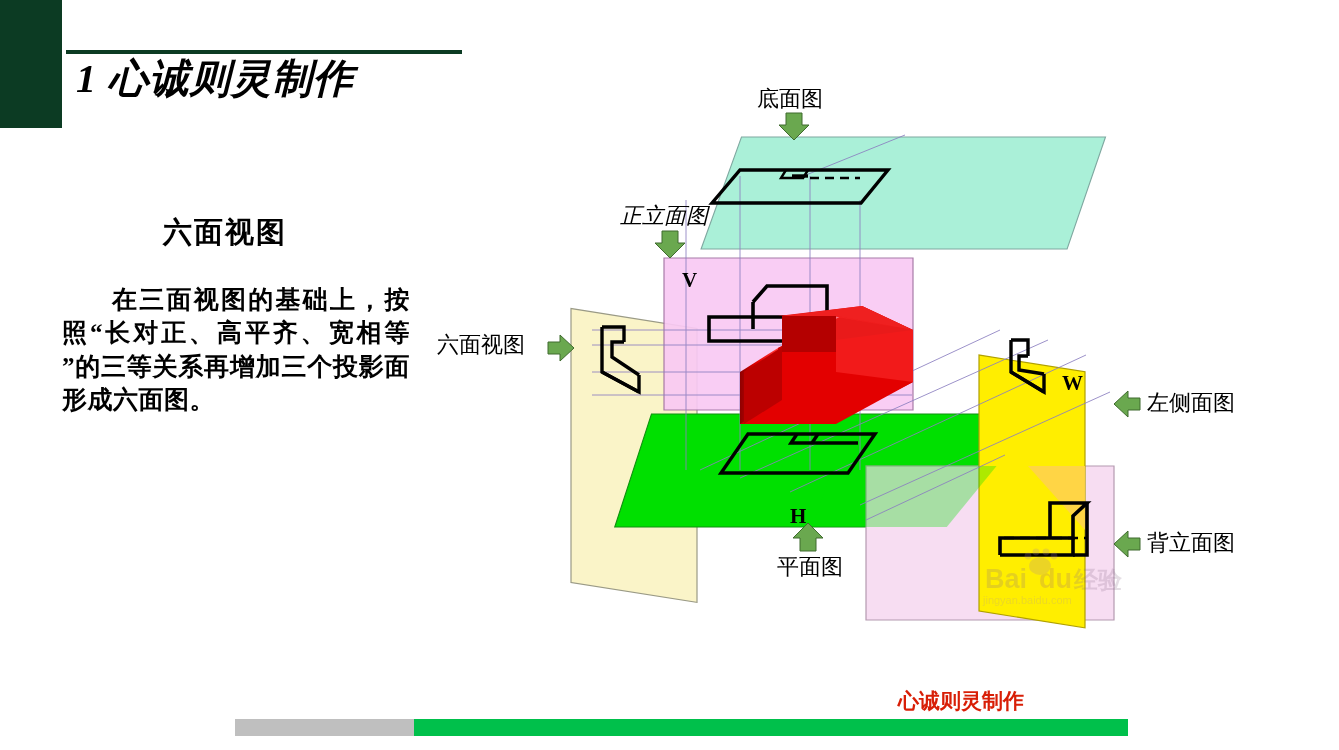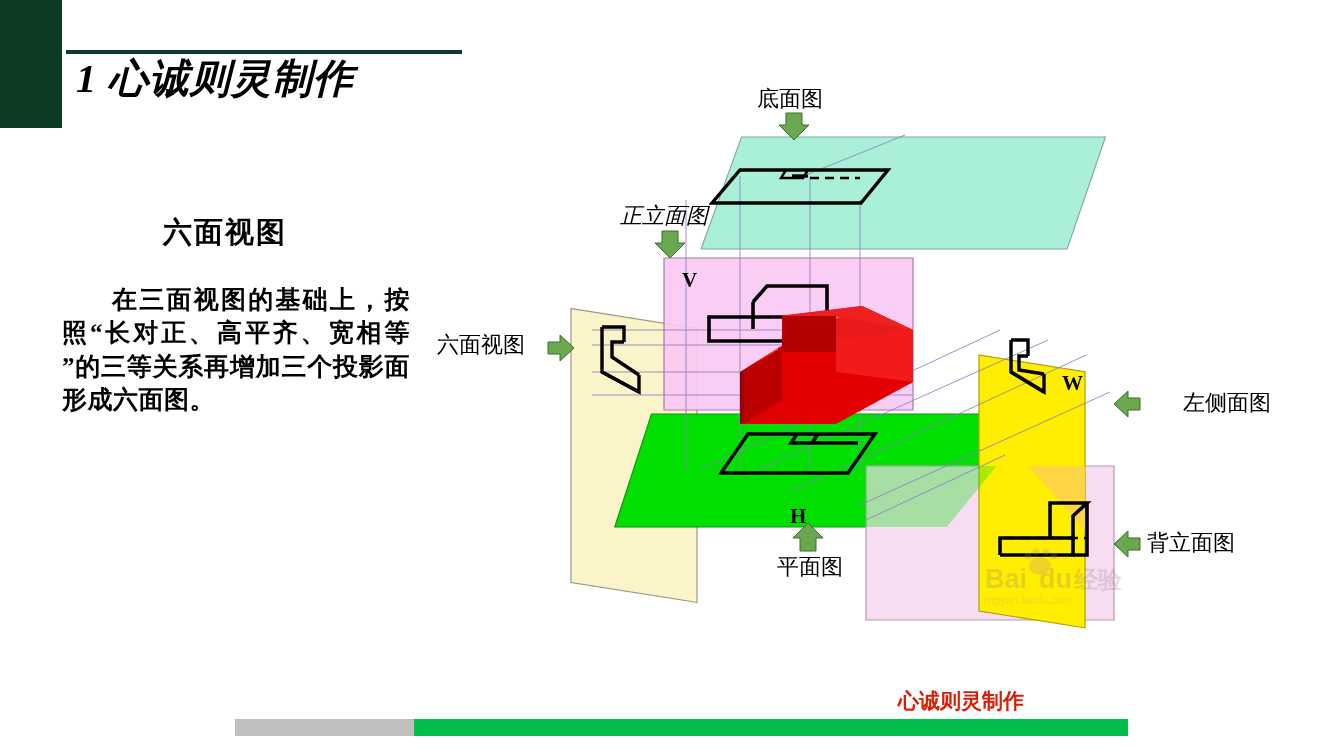--- a/index.html
+++ b/index.html
@@ -84,21 +84,21 @@
   }
   .diagram-label {
     position: absolute;
     font-size: 22px;
     white-space: nowrap;
     line-height: 1;
   }
   #label-bottom-view  { left: 757px; top: 88px; text-align: right; }
   #label-front-view   { left: 620px; top: 205px; font-style: italic; }
   #label-right-view   { left: 437px; top: 334px; }
-  #label-left-view    { left: 1147px; top: 392px; margin-left: 36px; }
+  #label-left-view    { left: 1147px; top: 392px; }
   #label-back-view    { left: 1147px; top: 532px; }
   #label-top-view     { left: 777px; top: 556px; }
 
   .plane-letter {
     position: absolute;
     font-size: 21px;
     font-weight: bold;
     font-family: "Liberation Serif", serif;
     line-height: 1;
   }

